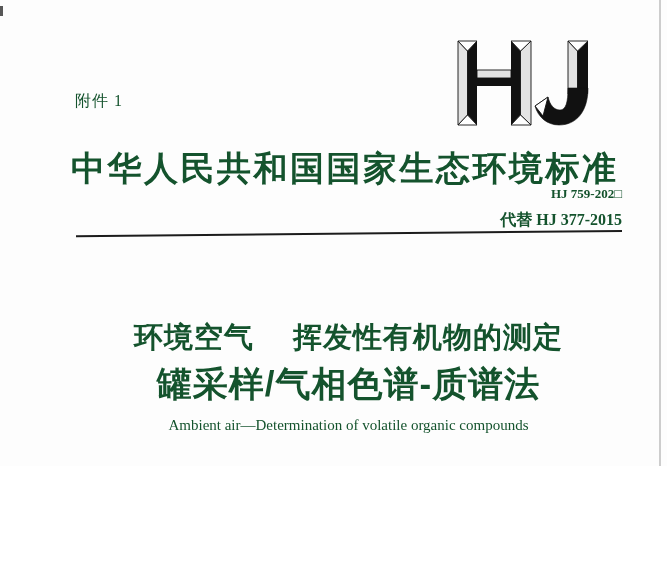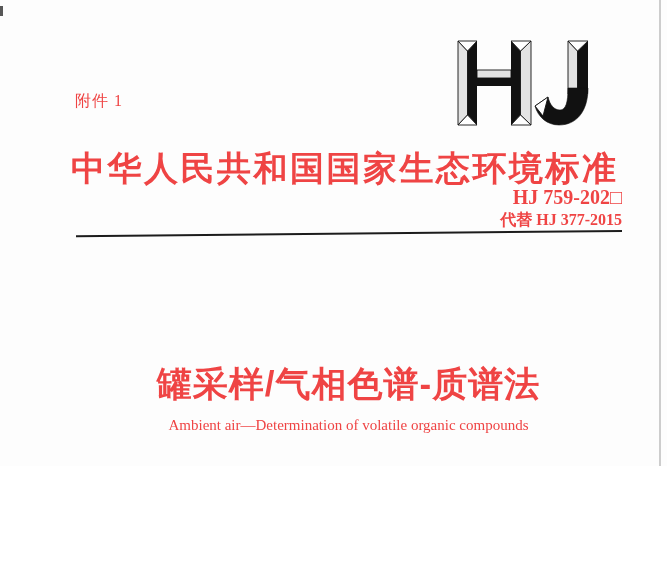--- a/index.html
+++ b/index.html
@@ -1,33 +1,33 @@
 <!DOCTYPE html>
 <html><head>
 <meta charset="utf-8">
 <style>
   html,body{margin:0;padding:0;background:#ffffff;}
   .page{
     position:relative;width:667px;height:466px;overflow:hidden;
-    background:#fdfdfd;color:#ef4444;
+    background:#fdfdfd;color:#14532d;
     font-family:"Liberation Serif","DejaVu Serif",serif;
   }
   .edge-line{position:absolute;top:0;left:659px;width:2px;height:565px;background:#cdcdcd;}
   .corner-speck{position:absolute;left:0;top:6px;width:3px;height:10px;background:#3a3a3a;opacity:.85;}
 
   .attachment{position:absolute;left:75px;top:91px;font-size:16px;letter-spacing:1px;}
 
   .logo{position:absolute;left:456px;top:36px;width:135px;height:95px;}
 
   .heading{
     position:absolute;left:71px;top:146px;width:560px;
     font-size:34px;font-weight:700;letter-spacing:2.5px;white-space:nowrap;
     font-family:"Liberation Serif","DejaVu Serif",serif;
   }
-  .std-number{position:absolute;right:45px;top:186px;font-size:20px;font-weight:700;white-space:nowrap;}
+  .std-number{position:absolute;right:45px;top:186px;font-size:13px;font-weight:700;white-space:nowrap;}
   .replaces{position:absolute;right:45px;top:210px;font-size:16px;font-weight:600;white-space:nowrap;}
   .rule{
     position:absolute;left:76px;top:230px;width:546px;height:2px;background:#1c1c1c;
     transform:rotate(-0.55deg);transform-origin:right center;
   }
 
   .centerblock{position:absolute;left:75px;width:547px;text-align:center;}
   .title-cn{top:318px;font-size:29px;font-weight:700;letter-spacing:1px;
     font-family:"Liberation Sans","DejaVu Sans",sans-serif;white-space:nowrap;}
   .title-cn2{top:361px;font-size:35px;font-weight:700;letter-spacing:1px;
@@ -70,20 +70,21 @@
   </svg>
 
   <div class="heading">中华人民共和国国家生态环境标准</div>
 
   <div class="std-number">HJ 759-202□</div>
 
   <div class="replaces">代替 HJ 377-2015</div>
 
   <div class="rule"></div>
 
+  <div class="centerblock title-cn">环境空气　 挥发性有机物的测定</div>
 
   <div class="centerblock title-cn2">罐采样/气相色谱-质谱法</div>
 
   <div class="centerblock eng1">Ambient air—Determination of volatile organic compounds</div>
 
 
   <div class="centerblock draft">（征求意见稿）</div>
 
   <div class="edge-line"></div>
 

